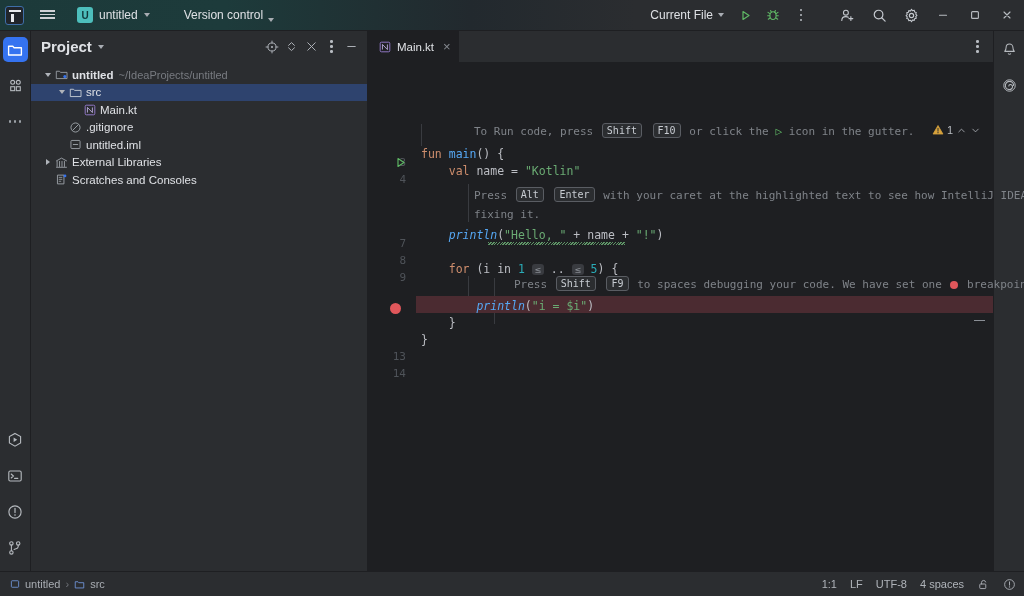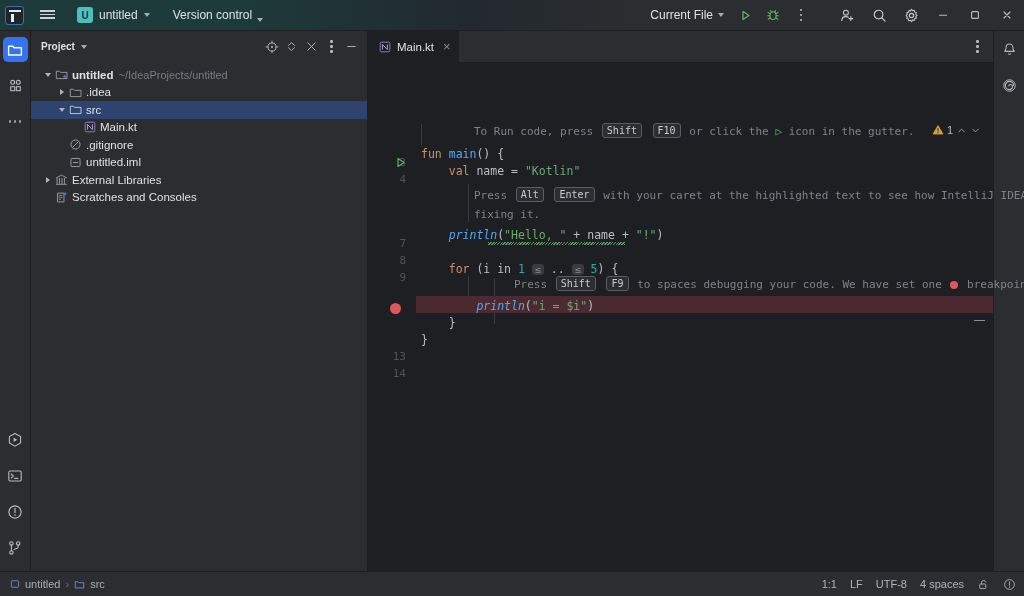--- a/index.html
+++ b/index.html
@@ -38,21 +38,21 @@
   .proj-chip {
     display:flex; align-items:center; gap:6px; margin-left:12px;
     padding: 2px 6px 2px 3px; border-radius: 4px; height: 21px;
   }
   .proj-badge {
     width:16px; height:16px; border-radius:3px; background:#4dbfbc; color:#10383a;
     font-size:10px; font-weight:bold; display:flex; align-items:center; justify-content:center;
     font-family:"Liberation Sans",sans-serif;
   }
   .proj-name { font-size:12px; color:#dfe1e5; }
-  .vcs { margin-left:17px; font-size:12px; color:#dfe1e5; display:flex; align-items:flex-end; gap:5px; }
+  .vcs { margin-left:28px; font-size:12px; color:#dfe1e5; display:flex; align-items:flex-end; gap:5px; }
   .chev { width:0;height:0;border-left:3.5px solid transparent;border-right:3.5px solid transparent;border-top:4px solid #a9adb3; display:inline-block;}
 
   .tb-center { margin-left:auto; display:flex; align-items:center; gap:2px; }
   .cfg-sel { font-size:12px; color:#dfe1e5; display:flex; align-items:center; gap:5px; margin-right:6px;}
   .tb-btn { width:26px;height:26px;display:flex;align-items:center;justify-content:center;border-radius:4px; }
   .tb-right { display:flex; align-items:center; margin-left:18px; gap:2px; padding-right:2px;}
   .wbtn { width:30px;height:26px;display:flex;align-items:center;justify-content:center;}
   .kebab { display:flex; flex-direction:column; gap:2.5px; align-items:center; }
   .kebab span{ width:2.5px;height:2.5px;border-radius:50%;background:#b8bcc2; display:block;}
 
@@ -64,21 +64,21 @@
     width: 31px; flex:0 0 31px; background:#2b2d30; border-right:1px solid #1e1f22;
     display:flex; flex-direction:column; align-items:center; padding-top:6px;
   }
   .rail-sp { flex:1; }
   .rail-btn { width:25px;height:25px;display:flex;align-items:center;justify-content:center;border-radius:5px;margin-bottom:11px;}
   .rail-btn.active { background:#3573f0; }
 
   
   .panel { width: 337px; flex:0 0 337px; background:#2b2d30; display:flex; flex-direction:column; border-right:1px solid #1e1f22;}
   .panel-head { height:31px; display:flex; align-items:center; padding:0 6px 0 10px; }
-  .panel-title { font-size:10px; font-weight:bold; color:#dfe1e5; display:flex;align-items:center; gap:6px;}
+  .panel-title { font-size:15px; font-weight:bold; color:#dfe1e5; display:flex;align-items:center; gap:6px;}
   .panel-acts { margin-left:auto; display:flex; align-items:center; gap:1px; }
   .pa { width:19px;height:19px;display:flex;align-items:center;justify-content:center; }
   .tree { padding-top:4px; font-size:11.5px; color:#dfe1e5; }
   .trow { height:17.5px; display:flex; align-items:center; padding-left:10px; white-space:nowrap; }
   .trow.sel { background:#2e436e; }
   .tw { width:13px; display:flex; align-items:center; justify-content:center; flex:0 0 13px; }
   .arr { width:0;height:0;border-top:3.5px solid transparent;border-bottom:3.5px solid transparent;border-left:4.5px solid #b0b4ba; }
   .arr.open { border-left:3.5px solid transparent;border-right:3.5px solid transparent;border-top:4.5px solid #b0b4ba; border-bottom:0;}
   .ticon { width:15px; flex:0 0 15px; display:flex; align-items:center; justify-content:center; margin-right:3px;}
   .tlabel { }
@@ -329,31 +329,20 @@
           <span class="ticon">
             <svg width="13" height="13" viewBox="0 0 16 16">
                 <path d="M1.6 4h4l1.2 1.4h8V13H1.6z" fill="none" stroke="#9aa0a6" stroke-width="1.1" stroke-linejoin="round"></path>
                 <circle cx="12.1" cy="10.4" r="1.9" fill="#3573f0"></circle>
               </svg>
           </span>
           <span class="tlabel bold">untitled</span>
           <span class="tpath">~/IdeaProjects/untitled</span>
         </div>
 
-        <div class="trow ind1">
-          <span class="tw">
-              <span class="arr"></span>
-            </span>
-          <span class="ticon">
-            <svg width="13" height="13" viewBox="0 0 16 16">
-                <path d="M1.6 4h4l1.2 1.4h8V13H1.6z" fill="none" stroke="#9aa0a6" stroke-width="1.1" stroke-linejoin="round"></path>
-              </svg>
-          </span>
-          <span class="tlabel">.idea</span>
-        </div>
 
         <div class="trow ind1 sel">
           <span class="tw">
               <span class="arr open"></span>
             </span>
           <span class="ticon">
             <svg width="13" height="13" viewBox="0 0 16 16">
                 <path d="M1.6 4h4l1.2 1.4h8V13H1.6z" fill="none" stroke="#cdd2d8" stroke-width="1.1" stroke-linejoin="round"></path>
               </svg>
           </span>

